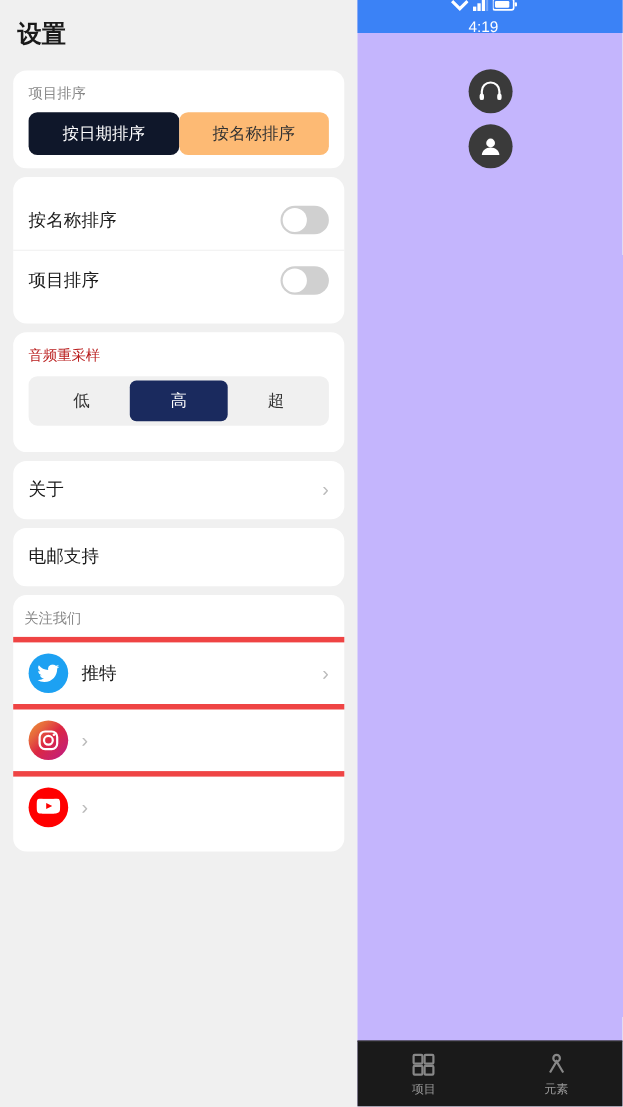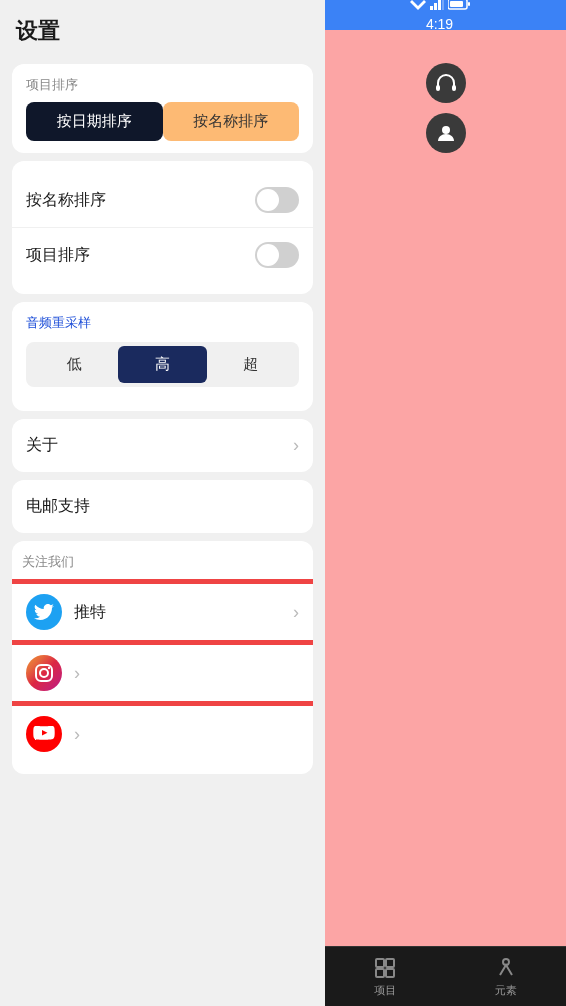--- a/index.html
+++ b/index.html
@@ -17,21 +17,21 @@
       width: 325px;
       height: 100%;
       background: #f0f0f0;
       overflow-y: auto;
       flex-shrink: 0;
     }
 
     
     .right-panel {
       flex: 1;
-      background: #fca5a5;
+      background: #c4b5fd;
       display: flex;
       flex-direction: column;
       align-items: center;
       justify-content: space-between;
       padding: 28px 0 0 0;
     }
 
     
     .status-bar {
       position: absolute;
@@ -149,21 +149,21 @@
       transition: left 0.2s;
     }
 
     
     .audio-section {
       padding: 0 14px 12px 14px;
     }
 
     .audio-label {
       font-size: 13px;
-      color: #1d4ed8;
+      color: #b91c1c;
       margin-bottom: 10px;
     }
 
     .audio-buttons {
       display: flex;
       gap: 0;
       background: #f0f0f0;
       border-radius: 8px;
       padding: 4px;
     }

